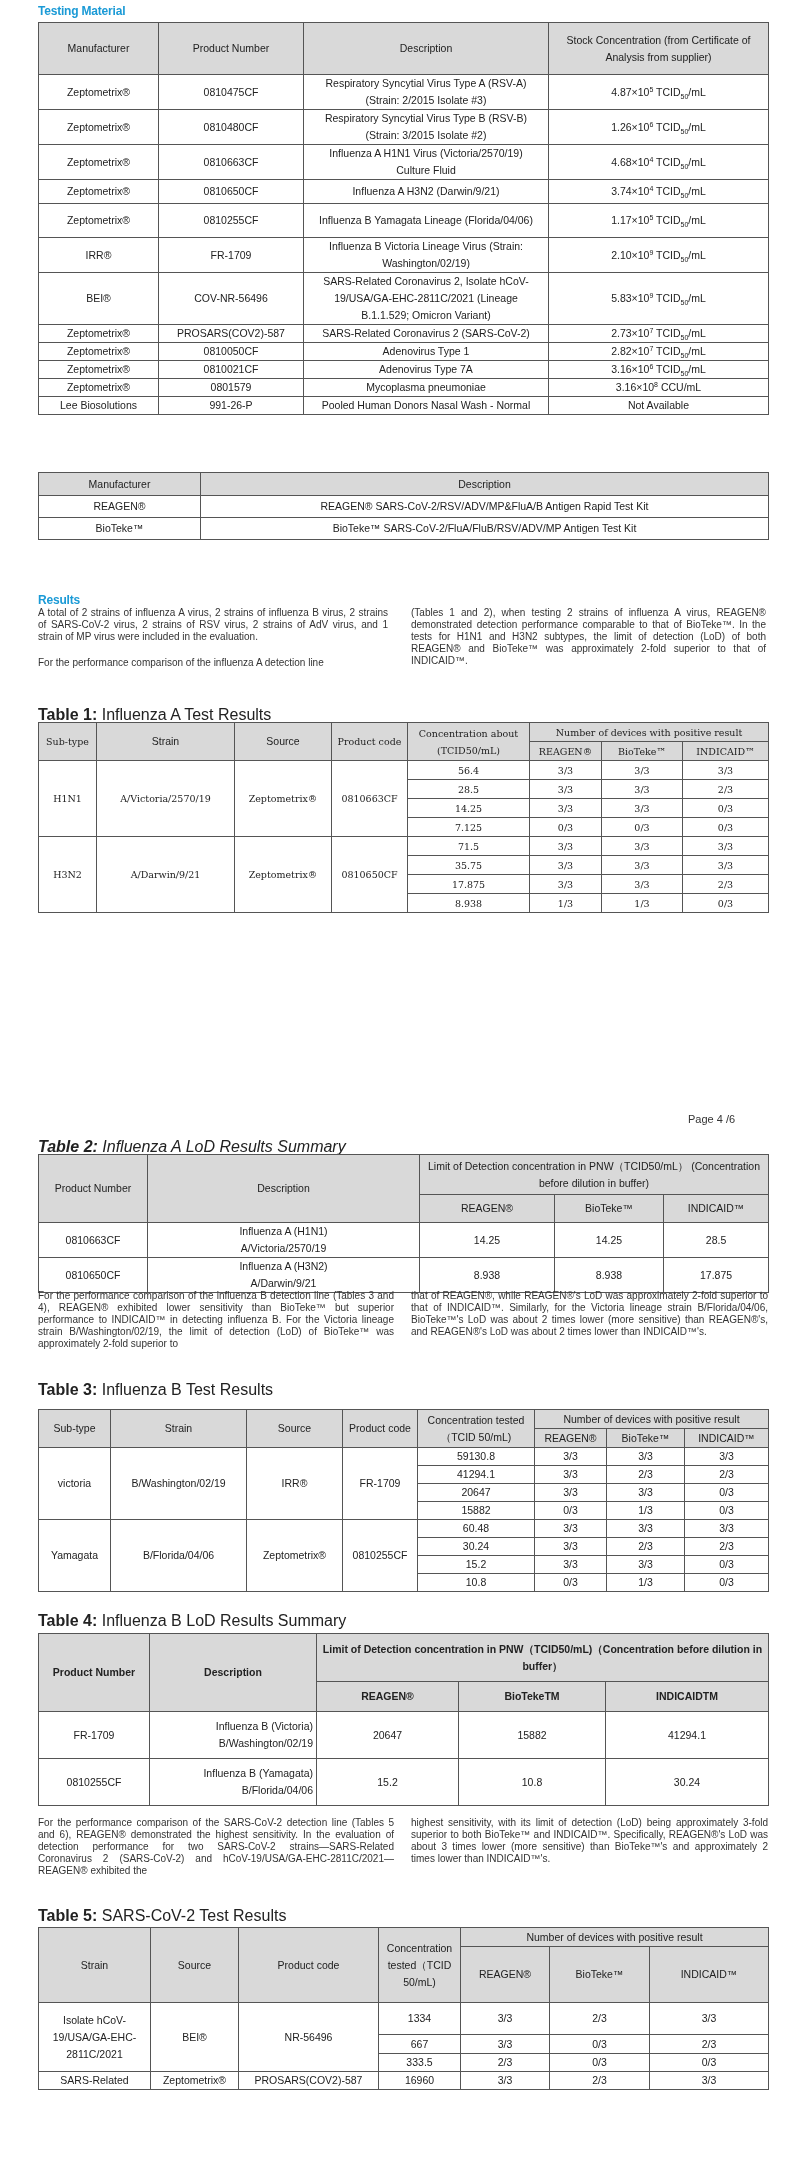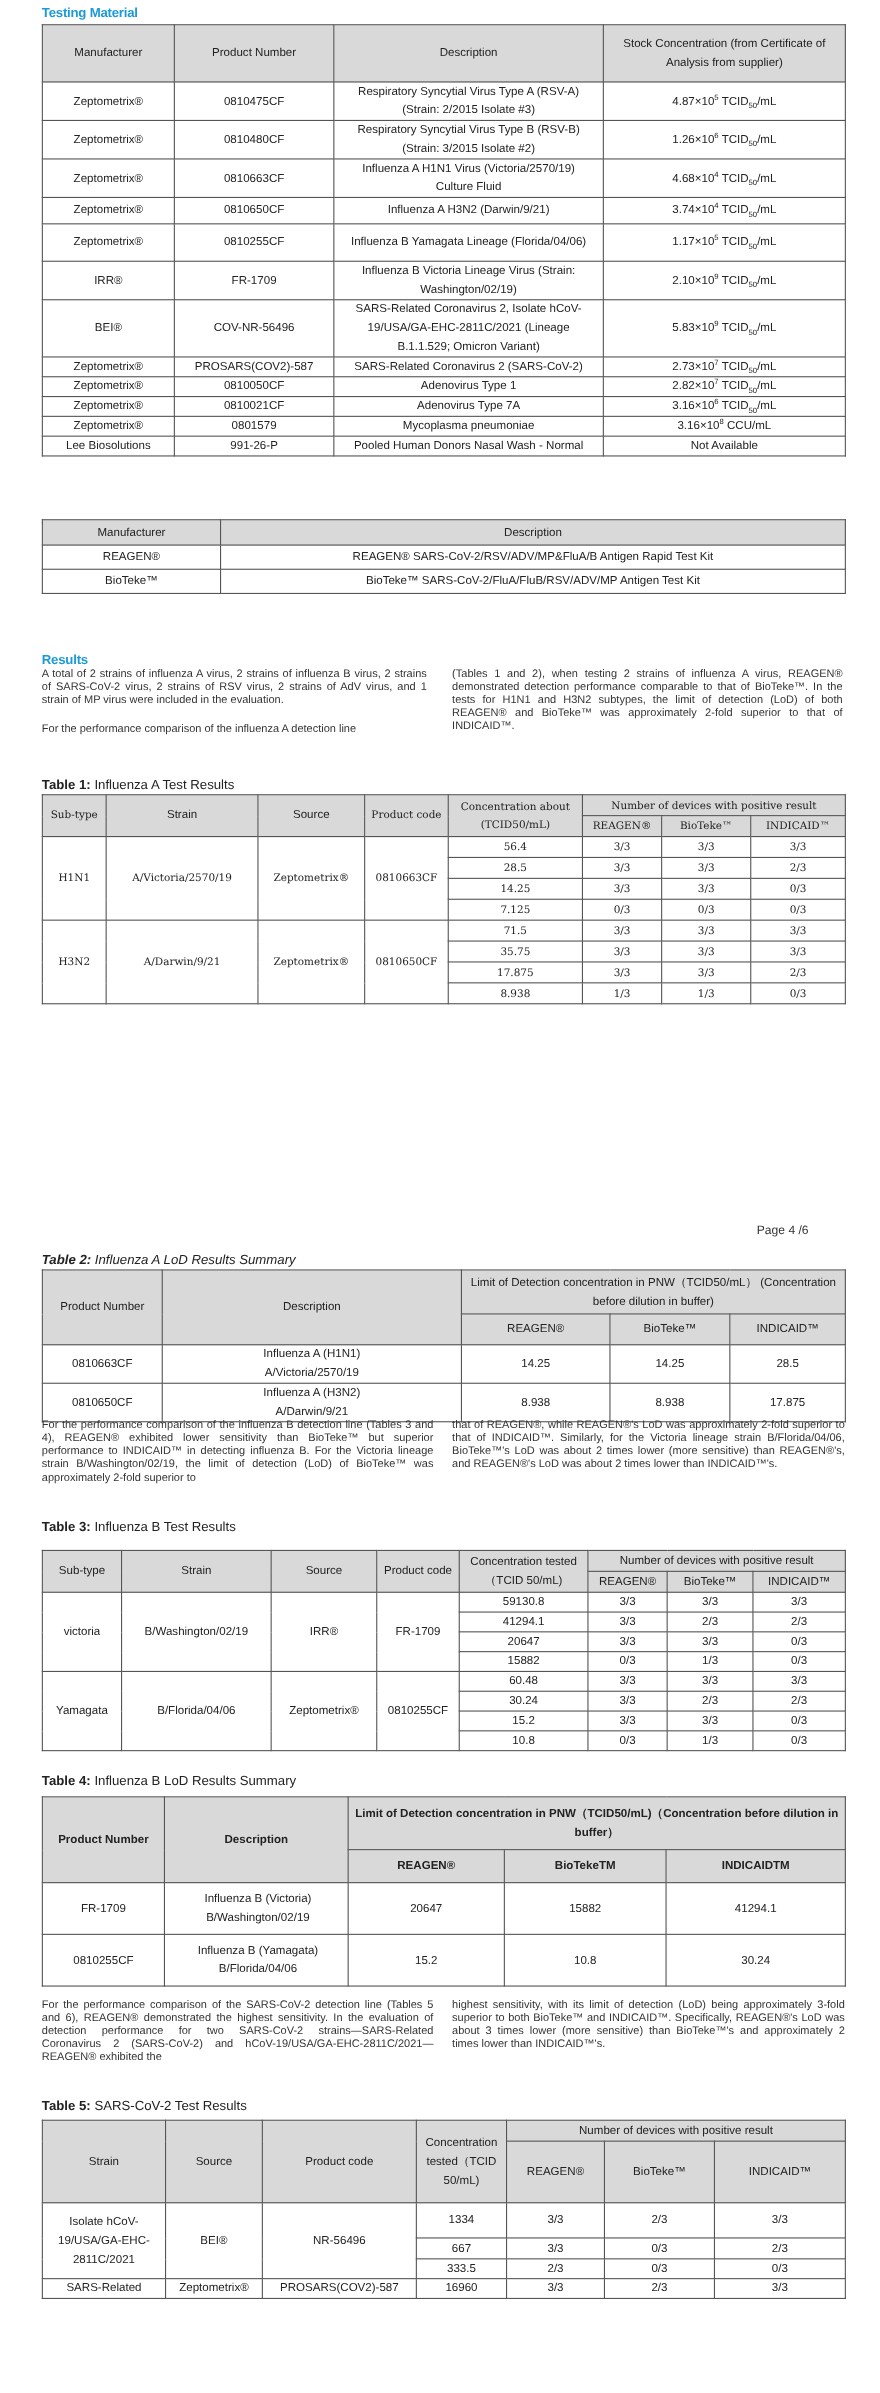--- a/index.html
+++ b/index.html
@@ -1,30 +1,30 @@
 <!DOCTYPE html>
 <html><head>
 <meta charset="utf-8">
 <style>
   html, body { margin: 0; padding: 0; background: #ffffff; }
   body { width: 800px; height: 2175px; position: relative; font-family: "Liberation Sans", sans-serif; color: #222; font-size: 11px; }
   .abs { position: absolute; }
   .section-title { color: #1a9ad6; font-weight: bold; font-size: 12px; letter-spacing: -0.2px; }
-  .caption { font-size: 12px; color: #222; }
+  .caption { font-size: 16px; color: #222; }
   .caption b { font-weight: bold; }
   table { border-collapse: collapse; width: 100%; table-layout: fixed; }
   td, th { border: 1px solid #555; text-align: center; vertical-align: middle; font-weight: normal; padding: 0 3px; line-height: 17px; font-size: 10.5px; color: #222; }
   th { background: #d9d9d9; }
   .mono td, .mono th { font-family: "DejaVu Serif", serif; font-size: 9.5px; }
   .bold th { font-weight: bold; }
   .para { font-size: 10px; line-height: 12px; text-align: justify; color: #333; }
   .col { position: absolute; width: 350px; }
   sup, sub { font-size: 7px; line-height: 0; }
   .page-num { font-size: 11px; color: #333; }
-  .left { text-align: center; padding-left: 6px; }
+  .left { text-align: right; padding-left: 6px; }
 </style>
 </head>
 <body>
 
 <div class="abs section-title" style="left:38px; top:4px;">Testing Material</div>
 <div class="abs" style="left:38px; top:22px; width:730px;">
   <table>
     <colgroup>
         <col style="width:120px">
         <col style="width:145px">

